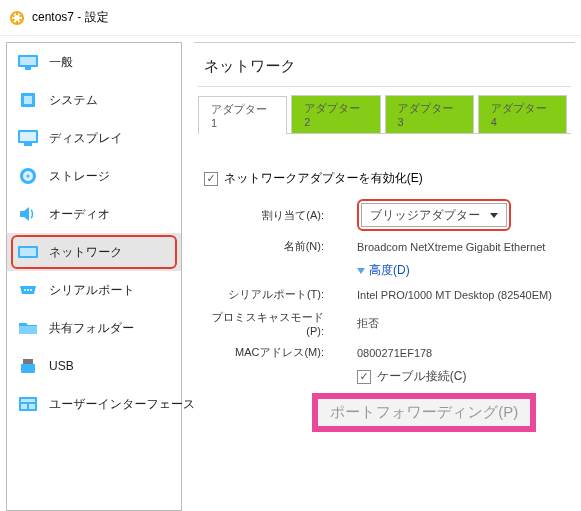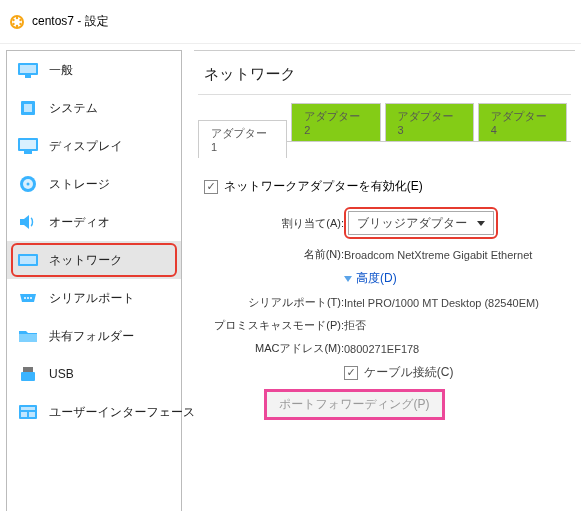--- a/index.html
+++ b/index.html
@@ -1,45 +1,45 @@
 <!DOCTYPE html>
 <html><head>
 <meta charset="utf-8">
 <style>
 * { box-sizing: border-box; margin: 0; padding: 0; font-family: "Meiryo", "Yu Gothic", sans-serif; font-size: 12px; }
 body { background: #fff; width: 581px; height: 511px; overflow: hidden; }
-.titlebar { height: 44px; display: flex; align-items: center; padding: 0 8px; background: #fff; border-bottom: 1px solid #eee; }
+.titlebar { height: 36px; display: flex; align-items: center; padding: 0 8px; background: #fff; border-bottom: 1px solid #eee; }
 .titlebar .icon { width: 18px; height: 18px; margin-right: 6px; }
 .titlebar .title { font-size: 12px; color: #000; }
 .main { display: flex; height: calc(511px - 30px); padding: 6px; gap: 12px; }
 .sidebar { width: 176px; border: 1px solid #bbb; background: #fff; }
 .side-item { display: flex; align-items: center; height: 38px; padding: 0 10px; gap: 10px; cursor: pointer; }
 .side-item.selected { background: #e5e5e5; }
 .side-item .side-icon { width: 22px; height: 18px; display: flex; align-items: center; justify-content: center; }
 .side-item .side-label { font-size: 12px; color: #222; white-space: nowrap; }
 .hl-red { position: relative; }
 .hl-red::after { content:""; position:absolute; inset: 2px 4px; border: 2px solid #e63b2f; border-radius: 6px; pointer-events: none; }
 .content { flex: 1; border-top: 1px solid #ccc; padding: 0 4px; }
 .content-title { padding: 14px 6px 10px; font-size: 15px; color: #222; border-bottom: 1px solid #ddd; }
 .tabs { display: flex; margin-top: 8px; border-bottom: 1px solid #ccc; }
 .tab { padding: 5px 12px; border: 1px solid #ccc; border-bottom: none; background: #84cc16; margin-right: 4px; font-size: 11px; color: #555; cursor: pointer; }
-.tab.active { background: #fff; position: relative; top: 17px; }
+.tab.active { background: #fff; position: relative; top: 1px; }
 .form { padding: 10px 6px; }
 .row { display: flex; align-items: center; margin: 8px 0; }
-.row .lbl { width: 140px; text-align: right; color: #333; font-size: 11px; padding-right: 0; }
-.row .val { flex: 1; color: #444; font-size: 11px; }
+.row .lbl { width: 140px; text-align: right; color: #333; font-size: 11px; padding-right: 20px; }
+.row .val { flex: 1; color: #444; font-size: 11px; margin-left: 13px; }
 .checkbox { width: 14px; height: 14px; border: 1px solid #888; display: inline-flex; align-items: center; justify-content: center; margin-right: 6px; background:#fff; }
 .checkbox.checked::after { content: "✓"; font-size: 11px; color: #555; line-height: 1; }
 .enable-row { display: flex; align-items: center; margin: 26px 0 12px; }
 .dropdown { display: inline-flex; align-items: center; justify-content: space-between; min-width: 120px; height: 24px; border: 1px solid #aaa; padding: 0 8px; background: #fff; cursor: pointer; position: relative; }
 .dropdown .arrow { border-left: 4px solid transparent; border-right: 4px solid transparent; border-top: 5px solid #333; margin-left: 10px; }
 .dd-hl { border: 2px solid #e63b2f; border-radius: 6px; padding: 2px; display: inline-block; }
 .adv { color: #0a52c9; font-size: 11px; display: inline-flex; align-items: center; gap: 4px; cursor: pointer; }
 .adv .tri { border-left: 4px solid transparent; border-right: 4px solid transparent; border-top: 6px solid #5aa3e8; }
-.btn { display:inline-block; padding: 4px 12px; border: 3px solid #ec4899; background: #f3f3f3; color: #999; font-size: 12px; margin-left: 60px; }
+.btn { display:inline-block; padding: 4px 12px; border: 6px solid #ec4899; background: #f3f3f3; color: #999; font-size: 15px; margin-left: 108px; }
 svg { display:block; }
 </style>
 </head>
 <body>
 
 <div class="titlebar">
   <span class="icon">
     <svg viewBox="0 0 18 18">
         <circle cx="9" cy="9" r="7" fill="#f7a615"></circle>
         <circle cx="9" cy="9" r="5" fill="#fff"></circle>

